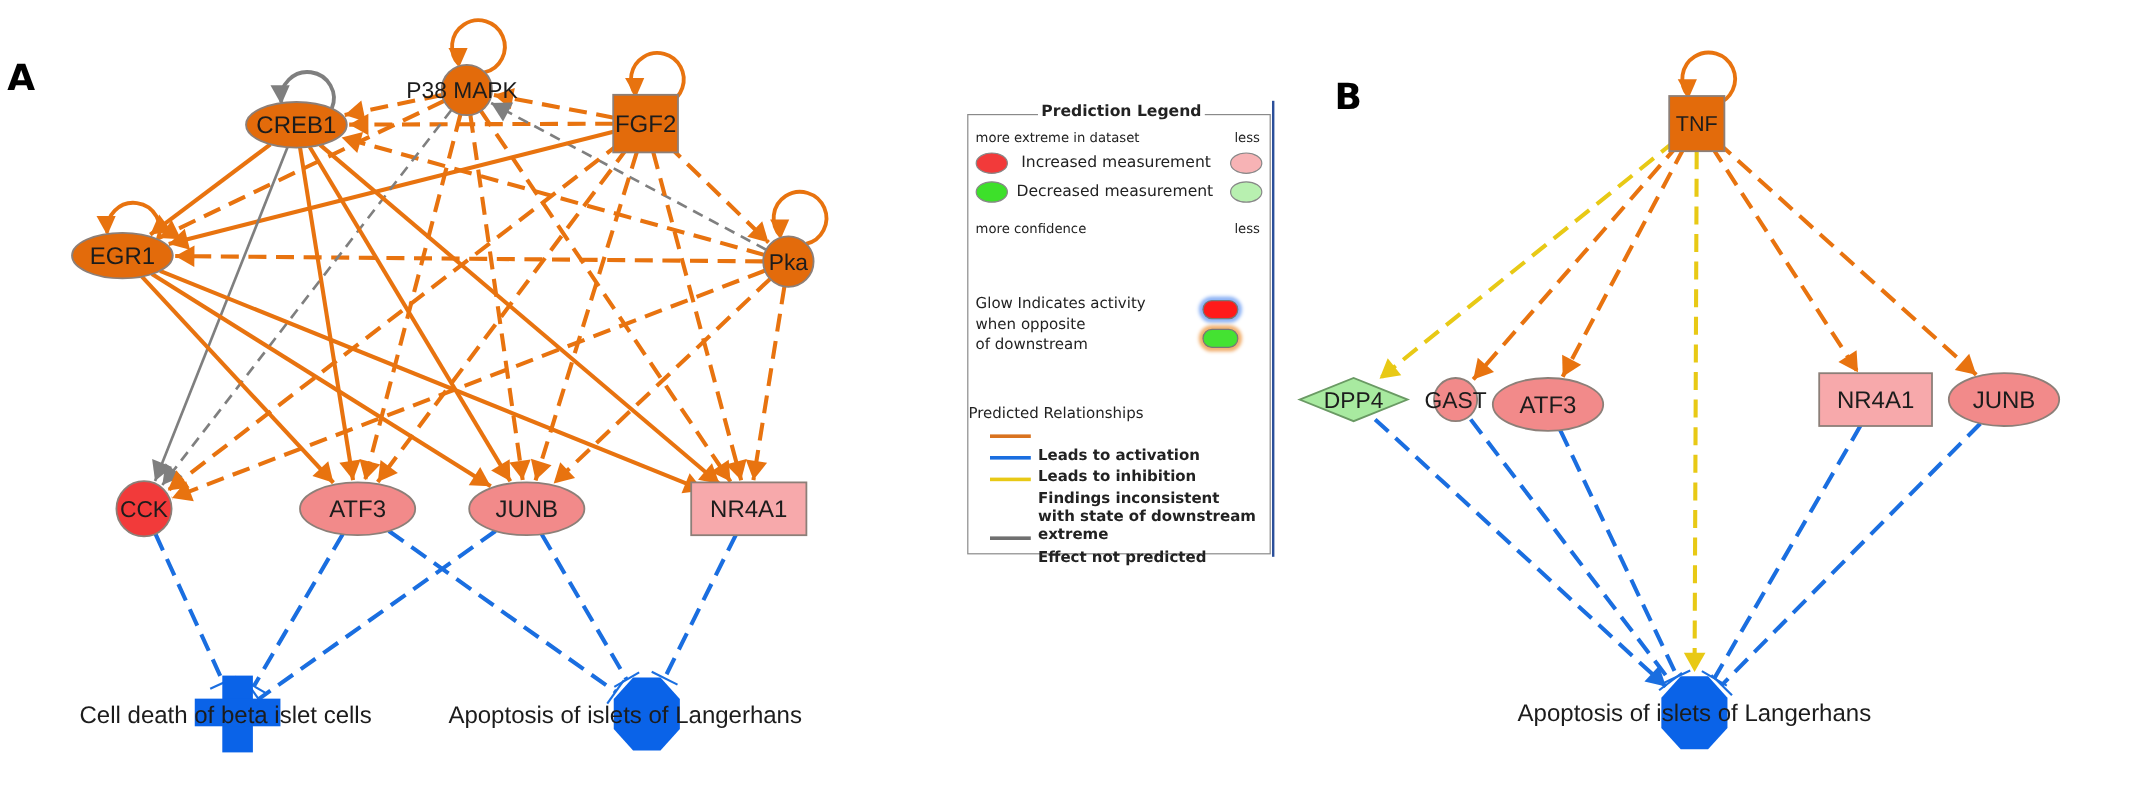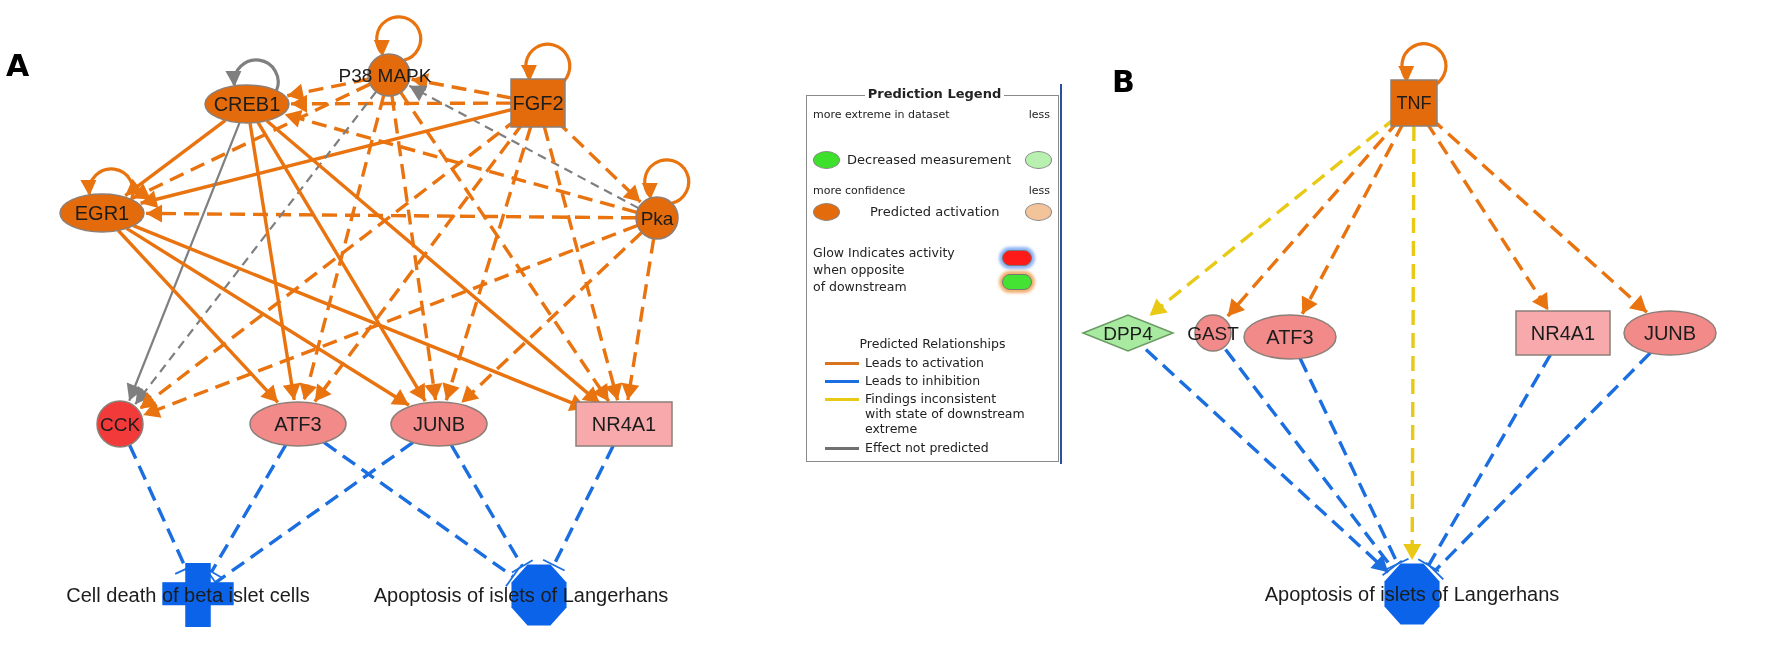--- a/index.html
+++ b/index.html
@@ -14,24 +14,24 @@
   .legend .small { position: absolute; font-size: 11px; }
   .legend .row { position: absolute; left: 6px; right: 6px; height: 20px; font-size: 13px; }
   .legend .swatch { position: absolute; width: 27px; height: 18px; border-radius: 50%; box-sizing: border-box; border: 1px solid #888; }
   .legend .sw-left { left: 0; top: 0; }
   .legend .sw-right { right: 0; top: 0; }
   .legend .row-label { position: absolute; top: 1px; white-space: nowrap; }
   .glow-text { position: absolute; left: 6px; top: 148px; font-size: 12.5px; line-height: 17px; }
   .glow1, .glow2 { position: absolute; width: 30px; height: 16px; border-radius: 8px; box-sizing: border-box; border: 1px solid #777; }
   .glow1 { left: 195px; top: 154px; background: #ff1a1a; box-shadow: 0 0 3px 3px #8fb4f5; }
   .glow2 { left: 195px; top: 178px; background: #44e232; box-shadow: 0 0 3px 3px #f1b070; }
-  .rel-title { position: absolute; left: 0; right: 0; top: 240px; text-align: center; font-size: 12.5px; }
+  .rel-title { position: absolute; left: 0; right: 0; top: 240px; text-align: left; font-size: 12.5px; }
   .rel-item { position: absolute; left: 18px; font-size: 12.5px; line-height: 15px; }
   .rel-line { position: absolute; left: 0; top: 7px; width: 34px; height: 3px; }
-  .rel-text { position: absolute; left: 40px; top: 0; white-space: nowrap; }
+  .rel-text { position: absolute; left: 40px; top: 16px; white-space: nowrap; font-weight: bold; }
   .divider { position: absolute; left: 1060px; top: 84px; width: 2px; height: 380px; background: #2b4f9a; }
   svg text { font-family: "Liberation Sans", sans-serif; }
 </style>
 </head>
 <body>
 
 <svg id="net" xmlns="http://www.w3.org/2000/svg" width="1774" height="665" viewBox="0 0 1774 665">
   <g id="edges-layer">
       <g>
         <path d="M 276.4 90.7 A 22 22 0 1 0 234.4 85" fill="none" stroke="#7f7f7f" stroke-width="3.2"></path>
@@ -319,34 +319,34 @@
 <div class="panel-letter" id="letter-b">B</div>
 
 <div class="divider"></div>
 
 <div class="legend">
   <div class="legend-title"><span>Prediction Legend</span></div>
 
   <div class="small" style="left:6px; top:12px;">more extreme in dataset</div>
   <div class="small" style="right:8px; top:12px;">less</div>
 
+  <div class="row" style="top:31px;">
+    <span class="swatch sw-left" style="background:#f23a3a;"></span>
+    <span class="row-label" style="left:38px;">Increased measurement</span>
+    <span class="swatch sw-right" style="background:#f7b3b5;"></span>
+  </div>
   <div class="row" style="top:55px;">
     <span class="swatch sw-left" style="background:#3de02a;"></span>
     <span class="row-label" style="left:34px;">Decreased measurement</span>
     <span class="swatch sw-right" style="background:#b8f0b0;"></span>
   </div>
 
   <div class="small" style="left:6px; top:88px;text-align:right;">more confidence</div>
   <div class="small" style="right:8px; top:88px;">less</div>
 
-  <div class="row" style="top:107px;">
-    <span class="swatch sw-left" style="background:#e36b0b;"></span>
-    <span class="row-label" style="left:57px;">Predicted activation</span>
-    <span class="swatch sw-right" style="background:#f3c49a;"></span>
-  </div>
 
   <div class="glow-text">
     <div>Glow Indicates activity</div>
     <div>when opposite</div>
     <div>of downstream</div>
   </div>
   <div class="glow1"></div>
   <div class="glow2"></div>
 
   <div class="rel-title">Predicted Relationships</div>

